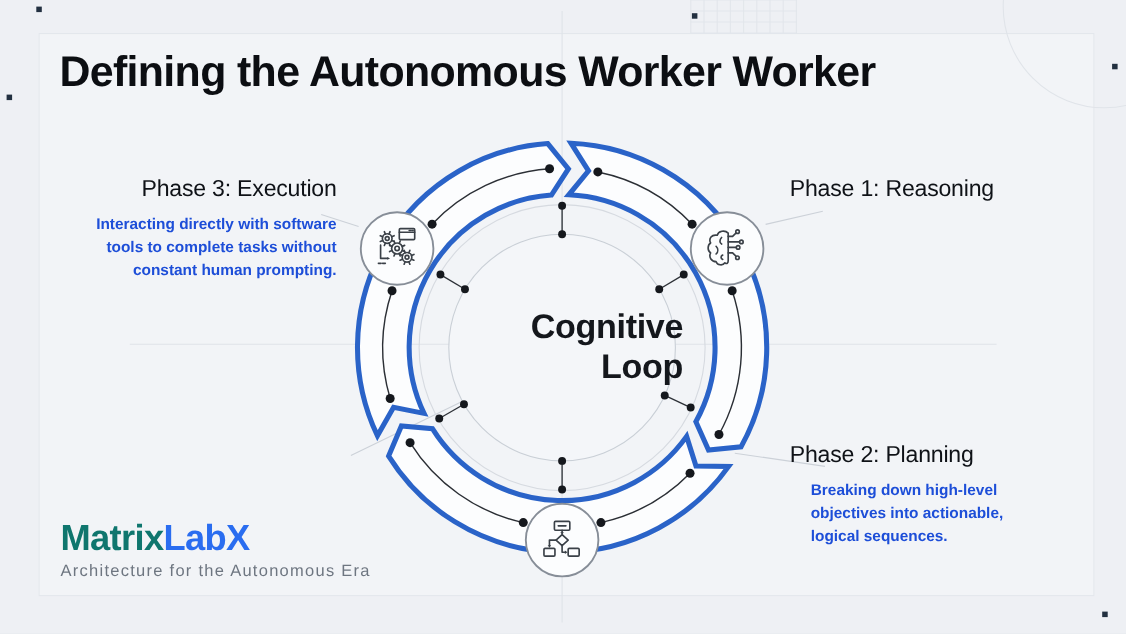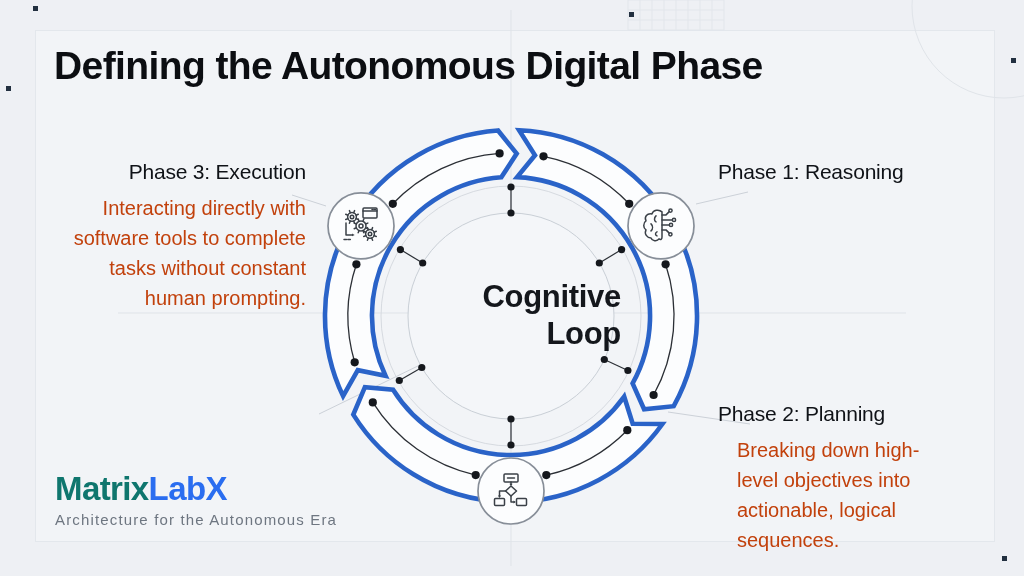--- a/index.html
+++ b/index.html
@@ -15,21 +15,21 @@
     background:#f2f4f7;border:1px solid #e3e7ec;
   }
   svg.diagram{position:absolute;left:0;top:0;width:1024px;height:576px;}
   .main-title{
     position:absolute;left:54px;top:44px;margin:0;
     font-size:39px;font-weight:700;letter-spacing:-0.6px;color:#0c0e12;
     white-space:nowrap;
   }
   .phase{position:absolute;}
   .phase h2{margin:0 0 9px 0;font-size:21px;font-weight:400;color:#0f1217;letter-spacing:-0.2px;}
-  .phase p{margin:0;font-size:20px;line-height:1.5;color:#c2410c;}
+  .phase p{margin:0;font-size:14px;line-height:1.5;color:#1d4ed8;font-weight:bold;}
   .phase-right{text-align:left;}
   .phase-left{text-align:right;}
   .phase-execution{left:58px;top:160px;width:248px;}
   .phase-execution p{width:235px;margin-left:auto;}
   .phase-reasoning{left:718px;top:160px;width:240px;}
   .phase-reasoning p{width:238px;}
   .phase-planning{left:718px;top:402px;width:220px;}
   .phase-planning p{width:195px;margin-left:19px;}
   .center-label{
     position:absolute;left:401px;top:279px;width:220px;
@@ -189,21 +189,21 @@
           <line x1="10.683807102406396" y1="3.9349300569503383" x2="11.602247340082613" y2="1.7176191789232504"></line>
           <line x1="13.065069943049663" y1="6.316192897593606" x2="15.282380821076751" y2="5.397752659917391"></line>
           <path d="M-15,-3 V9 H-8.6" fill="none"></path>
           <polygon points="-6.4,9 -8.9,7.7 -8.9,10.3" fill="#3a4047" stroke="none"></polygon>
           <line x1="-17" y1="13.5" x2="-14.5" y2="13.5"></line>
           <line x1="-13.2" y1="13.5" x2="-10.7" y2="13.5"></line>
         </g>
       </g>
     </svg>
 
-  <h1 class="main-title">Defining the Autonomous Digital Phase</h1>
+  <h1 class="main-title">Defining the Autonomous Worker Worker</h1>
 
   <div class="phase phase-left phase-execution">
     <h2>Phase 3: Execution</h2>
     <p>Interacting directly with software tools to complete tasks without constant human prompting.</p>
   </div>
 
   <div class="phase phase-right phase-reasoning">
     <h2>Phase 1: Reasoning</h2>
   </div>
 

